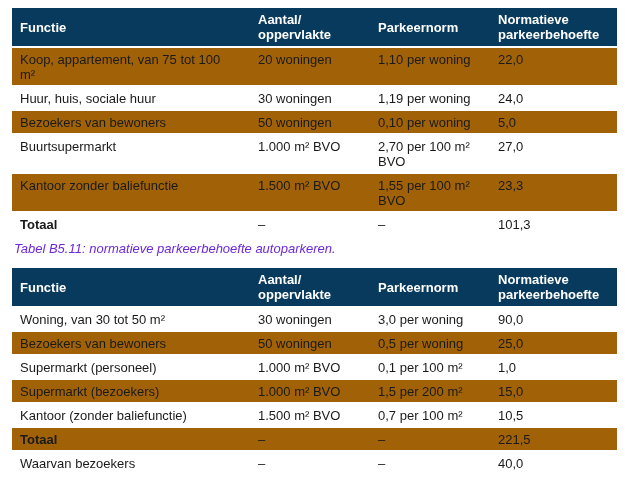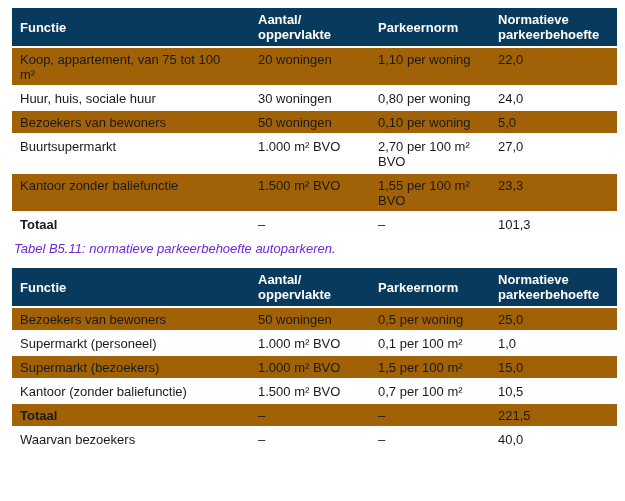--- a/index.html
+++ b/index.html
@@ -82,21 +82,21 @@
         <tr class="shaded">
           <td>Koop, appartement, van 75 tot 100
 m²</td>
           <td>20 woningen</td>
           <td>1,10 per woning</td>
           <td>22,0</td>
         </tr>
         <tr class="">
           <td>Huur, huis, sociale huur</td>
           <td>30 woningen</td>
-          <td>0,80 per woning</td>
+          <td>1,19 per woning</td>
           <td>24,0</td>
         </tr>
         <tr class="shaded">
           <td>Bezoekers van bewoners</td>
           <td>50 woningen</td>
           <td>0,10 per woning</td>
           <td>5,0</td>
         </tr>
         <tr class="">
           <td>Buurtsupermarkt</td>
@@ -133,36 +133,42 @@
       <tr>
         <th>Functie</th>
         <th>Aantal/
 oppervlakte</th>
         <th>Parkeernorm</th>
         <th>Normatieve
 parkeerbehoefte</th>
       </tr>
     </thead>
     <tbody>
+        <tr class="">
+          <td>Woning, van 30 tot 50 m²</td>
+          <td>30 woningen</td>
+          <td>3,0 per woning</td>
+          <td>90,0</td>
+        </tr>
         <tr class="shaded">
           <td>Bezoekers van bewoners</td>
           <td>50 woningen</td>
           <td>0,5 per woning</td>
           <td>25,0</td>
         </tr>
         <tr class="">
           <td>Supermarkt (personeel)</td>
           <td>1.000 m² BVO</td>
           <td>0,1 per 100 m²</td>
           <td>1,0</td>
         </tr>
         <tr class="shaded">
           <td>Supermarkt (bezoekers)</td>
           <td>1.000 m² BVO</td>
-          <td>1,5 per 100 m²</td>
+          <td>1,5 per 200 m²</td>
           <td>15,0</td>
         </tr>
         <tr class="">
           <td>Kantoor (zonder baliefunctie)</td>
           <td>1.500 m² BVO</td>
           <td>0,7 per 100 m²</td>
           <td>10,5</td>
         </tr>
         <tr class="shaded emphasis">
           <td>Totaal</td>

